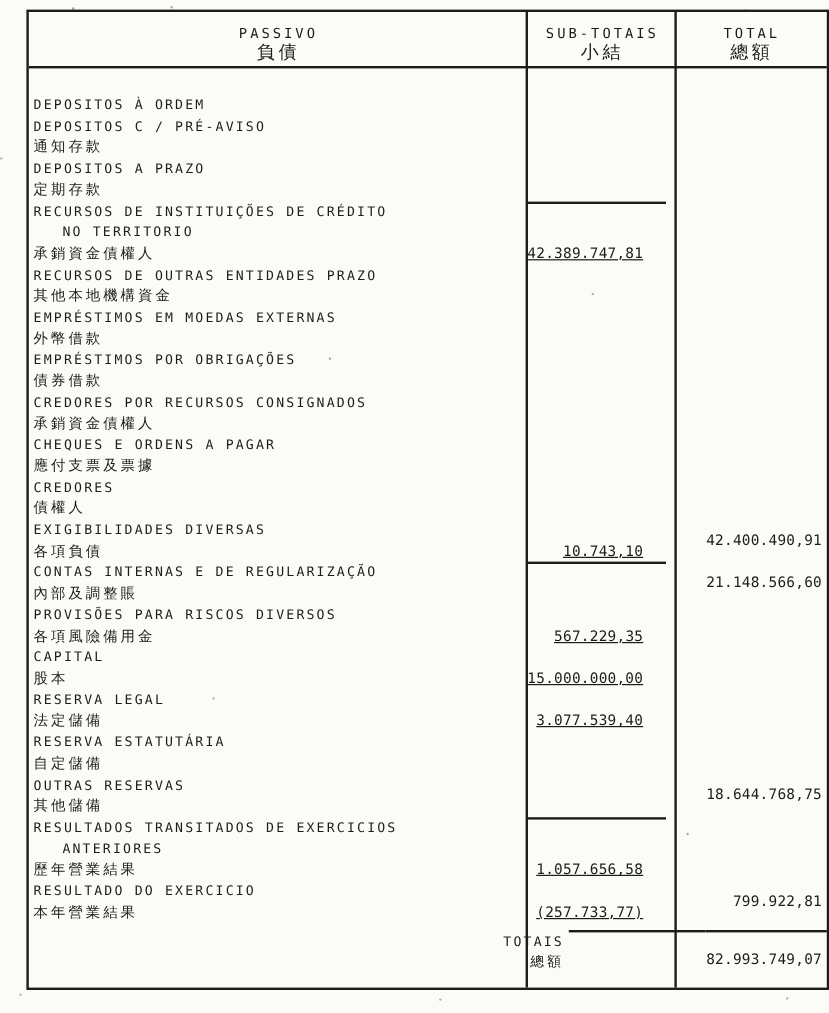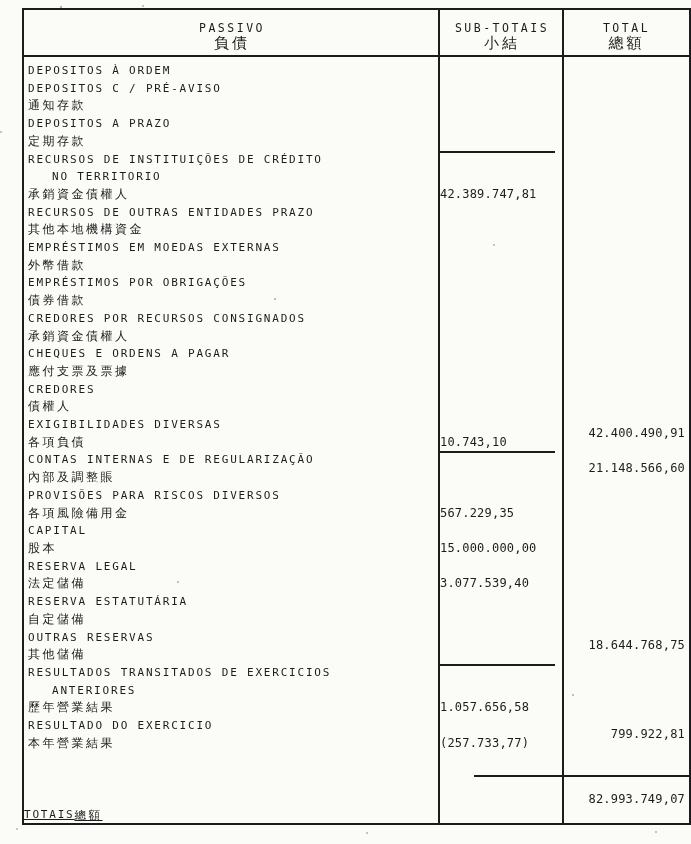--- a/index.html
+++ b/index.html
@@ -44,41 +44,41 @@
   .th .pt-h{font-size:11.5px;letter-spacing:2.5px;line-height:15px;white-space:nowrap;}
   .th .cn-h{font-size:15px;letter-spacing:3px;line-height:15px;font-family:"DejaVu Sans","Liberation Sans",sans-serif;}
   .hc1{width:416px;}
   .hc2{width:124px;}
   .hc3{flex:1;}
 
   
   .tbody{
     flex:1 1 auto;
     display:flex;flex-direction:column;
-    padding-top:5px;
+    padding-top:22px;
     overflow:hidden;
   }
   .row{display:flex;flex:0 0 auto;}
   .cell{display:flex;}
   .c1{width:416px;display:block;padding-left:4px;}
-  .c2{width:115px;align-items:flex-end;padding-right:19px;}
+  .c2{width:115px;align-items:flex-end;justify-content:flex-end;padding-right:19px;text-decoration:underline;}
   .c3{flex:1;align-items:center;justify-content:flex-end;padding-right:4px;}
   .c2.rule{border-top:2px solid var(--line);}
   .pt{font-size:11px;letter-spacing:1.8px;line-height:17.7px;white-space:nowrap;}
   .pt.indent{padding-left:24px;}
   .cn{font-size:12px;letter-spacing:2.5px;line-height:17.7px;font-family:"DejaVu Sans","Liberation Sans",sans-serif;white-space:nowrap;}
   .num{font-size:12px;letter-spacing:0.2px;line-height:17.7px;white-space:nowrap;}
 
   
   .tfoot{
     flex:0 0 auto;
     height:48px;
     display:flex;
   }
-  .fc1{width:487px;display:flex;flex-direction:row;align-items:flex-end;justify-content:flex-start;padding:2px 4px 0 0;text-decoration:underline;}
+  .fc1{width:487px;display:flex;flex-direction:column;align-items:flex-end;justify-content:flex-start;padding:2px 4px 0 0;}
   .fc1 .pt{line-height:16px;}
   .fc1 .cn{line-height:16px;font-size:11.5px;}
   .fc2{width:124px;border-top:2px solid var(--line);}
   .fc3{flex:1;border-top:2px solid var(--line);display:flex;align-items:center;justify-content:flex-end;padding-right:4px;}
 
   
   .noise{position:absolute;width:2px;height:2px;background:#9a9a94;border-radius:50%;
     box-shadow: 82px -1px 0 #b0b0aa, 560px 2px 0 #a7a7a1, -60px 125px 0 #b4b4ae,
       214px 292px 0 #ababa5, 433px 238px 0 #b2b2ac, -66px 480px 0 #b6b6b0,
       117px 575px 0 #b0b0aa, 512px 688px 0 #acaca6, 306px 826px 0 #b3b3ad,

